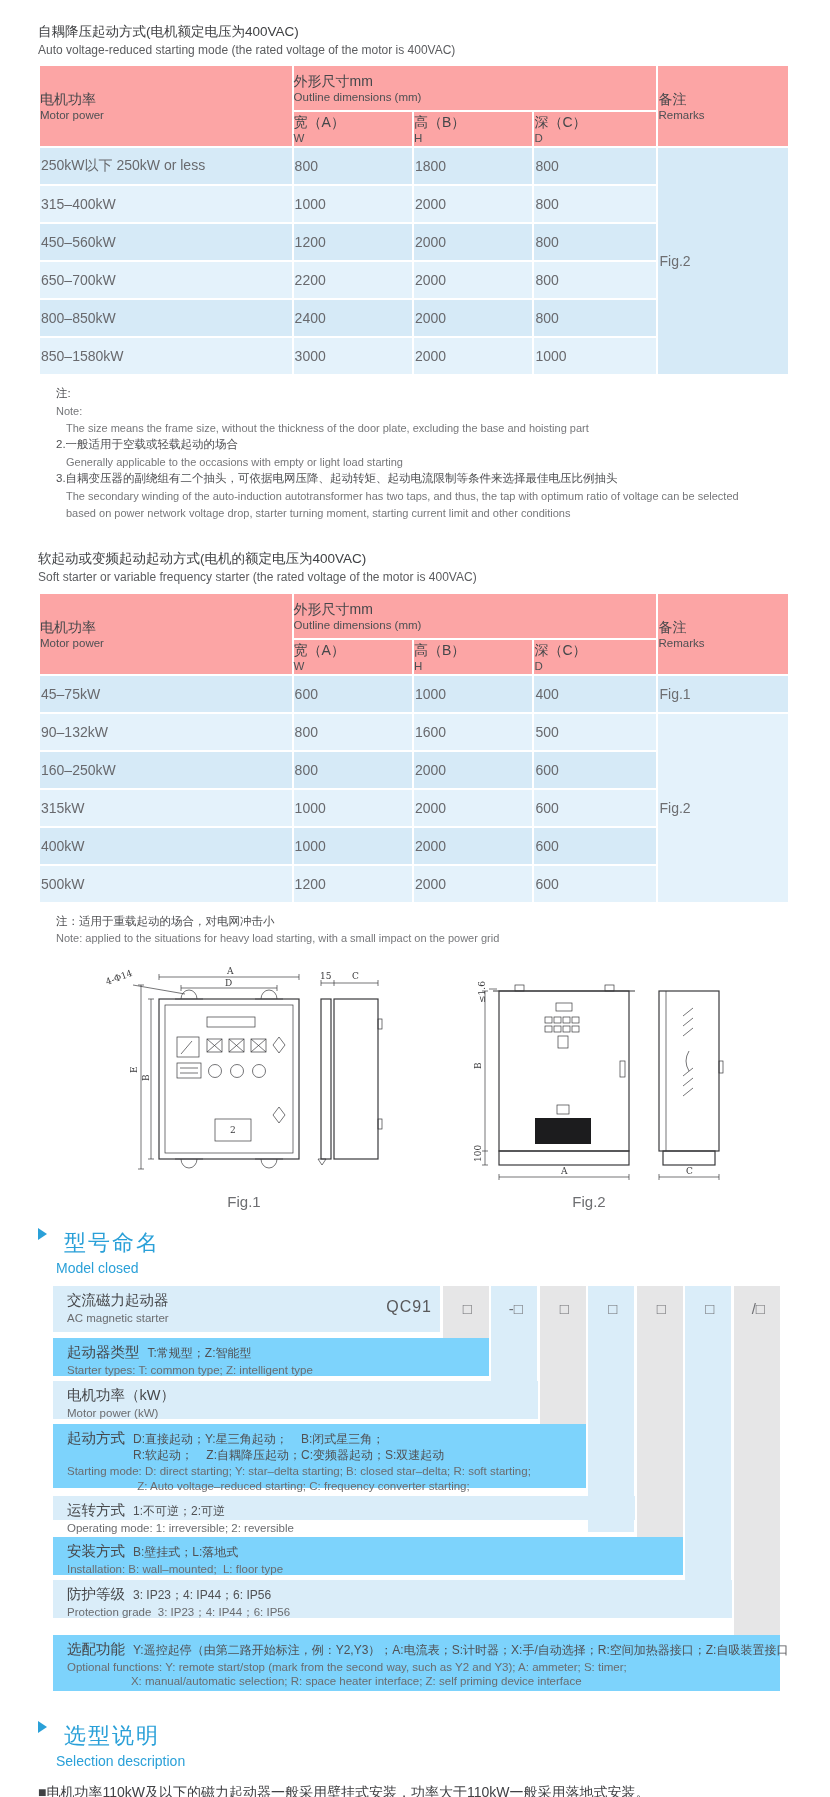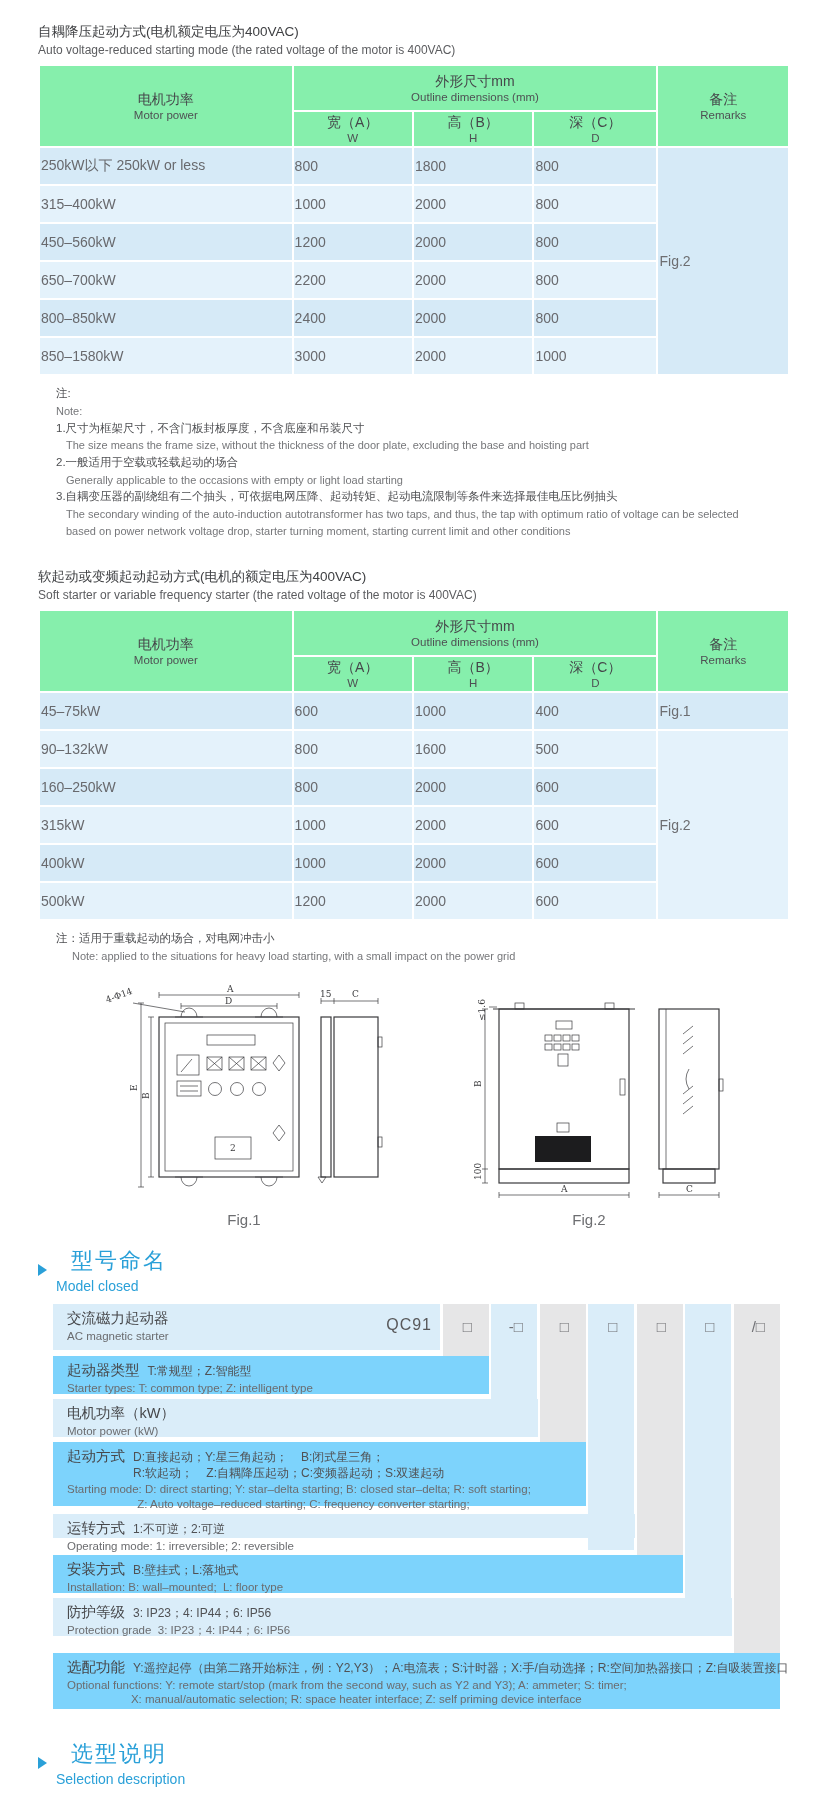--- a/index.html
+++ b/index.html
@@ -5,21 +5,21 @@
   html,body{margin:0;padding:0;background:#ffffff;}
   body{width:830px;height:1797px;font-family:"Liberation Sans","DejaVu Sans",sans-serif;color:#4a4b4e;}
   .page{padding:22px 40px 0 38px;position:relative;}
 
   
   .blk-title .zh-t{font-size:13.5px;color:#3f4043;line-height:1.45;}
   .blk-title .en-t{font-size:12px;color:#5b5c5f;line-height:1.4;}
 
   
   table.dim{border-collapse:separate;border-spacing:2px;width:752px;table-layout:fixed;margin-top:6px;}
-  table.dim th{background:#86efac;font-weight:normal;vertical-align:middle;text-align:center;padding:2px 11px;}
+  table.dim th{background:#fca5a5;font-weight:normal;vertical-align:middle;text-align:left;padding:2px 0;}
   table.dim .hzh{display:block;font-size:14px;color:#45474a;}
   table.dim .hen{display:block;font-size:11.5px;color:#4e5053;}
   table.dim tr.h1 th{height:40px;}
   table.dim tr.h2 th{height:30px;}
   table.dim td{height:34px;text-align:left;vertical-align:middle;font-size:14px;color:#68696d;}
   table.dim tbody tr:nth-child(odd) td{background:#d6eaf7;}
   table.dim tbody tr:nth-child(even) td{background:#e4f2fb;}
   table.dim tbody td.c-remark{background:#dceef9;font-size:14px;color:#6d6e71;}
   .col-p{width:34%;} .col-w{width:16%;} .col-h{width:16%;} .col-d{width:16.5%;} .col-r{width:17.5%;}
 
@@ -32,21 +32,21 @@
   
   .figs{display:flex;justify-content:center;gap:40px;margin-top:14px;}
   .figbox{text-align:center;}
   .figbox svg{display:block;}
   .fig-cap{font-size:15px;color:#6d6e71;margin-top:2px;}
   .draw{stroke:#3a3a3c;fill:none;stroke-width:1.2;}
   .thin{stroke:#3a3a3c;fill:none;stroke-width:0.7;}
   .dimtxt{font-size:9px;fill:#3a3a3c;font-family:"DejaVu Serif",serif;}
 
   
-  .sec-head{display:flex;align-items:flex-end;gap:24px;margin-top:18px;}
+  .sec-head{display:flex;align-items:flex-start;gap:17px;margin-top:18px;}
   .tri{width:0;height:0;border-left:9px solid #2aa0d8;border-top:6px solid transparent;border-bottom:6px solid transparent;display:inline-block;}
   .sec-zh{font-size:22px;color:#2aa0d8;letter-spacing:2px;}
   .sec-en{font-size:14px;color:#2aa0d8;margin:2px 0 0 18px;}
 
   
   .model{position:relative;width:728px;height:393px;margin:10px 0 0 15px;}
   .stripe{position:absolute;top:0;width:46px;}
   .sg{background:#e6e6e7;} .sb{background:#daedf9;}
   .s0{left:390px;height:90px;}  .s1{left:438px;height:133px;}
   .s2{left:487px;height:202px;} .s3{left:535px;height:246px;}
@@ -160,21 +160,20 @@
           <td>2000</td>
           <td>1000</td>
         </tr>
       </tbody>
   </table>
 
   <div class="notes">
     <div class="n-zh">注:</div>
     <div class="n-en" style="margin-left:0">Note:</div>
     <div id="notes1-items">
-        <div class="n-zh">1.尺寸为框架尺寸，不含门板封板厚度，不含底座和吊装尺寸</div>
         <div class="n-en">The size means the frame size, without the thickness of the door plate, excluding the base and hoisting part</div>
         <div class="n-zh">2.一般适用于空载或轻载起动的场合</div>
         <div class="n-en">Generally applicable to the occasions with empty or light load starting</div>
         <div class="n-zh">3.自耦变压器的副绕组有二个抽头，可依据电网压降、起动转矩、起动电流限制等条件来选择最佳电压比例抽头</div>
         <div class="n-en">The secondary winding of the auto-induction autotransformer has two taps, and thus, the tap with optimum ratio of voltage can be selected based on power network voltage drop, starter turning moment, starting current limit and other conditions</div>
       </div>
   </div>
 
   <div class="gap28"></div>
 
@@ -258,21 +257,21 @@
           <td>500kW</td>
           <td>1200</td>
           <td>2000</td>
           <td>600</td>
         </tr>
       </tbody>
   </table>
 
   <div class="notes">
     <div class="n-zh">注：适用于重载起动的场合，对电网冲击小</div>
-    <div class="n-en" style="margin-left:16px">Note: applied to the situations for heavy load starting, with a small impact on the power grid</div>
+    <div class="n-en" style="margin-left:0">Note: applied to the situations for heavy load starting, with a small impact on the power grid</div>
   </div>
 
   <div class="figs">
     <div class="figbox">
       <svg width="310" height="230" viewBox="0 0 310 230">
 
         <rect class="draw" x="70" y="38" width="140" height="160"></rect>
         <rect class="thin" x="76" y="44" width="128" height="148"></rect>
 
         <path class="thin" d="M86,38 h28 M92,38 a8,9 0 1 1 16,0"></path>

